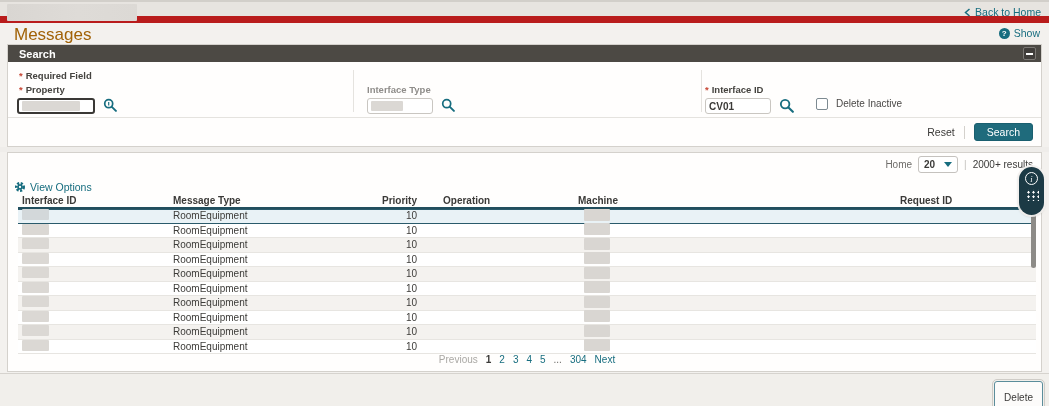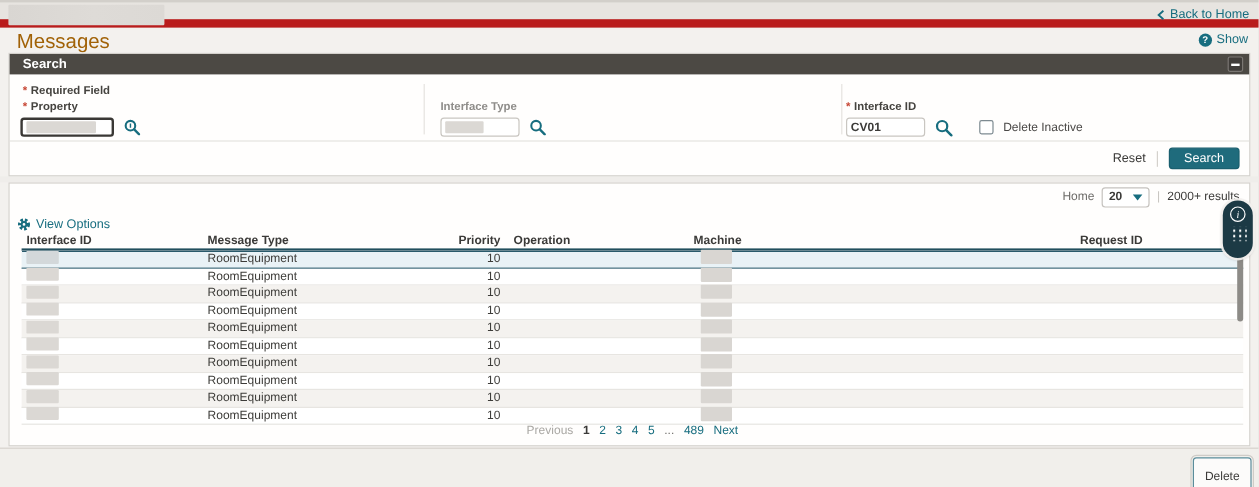--- a/index.html
+++ b/index.html
@@ -31,21 +31,21 @@
   .collapse-btn { margin-left:auto; width:13px; height:13px; background:#403d3a; border:1px solid #7a7773;
                border-radius:2px; display:flex; align-items:center; justify-content:center; cursor:pointer; }
   .collapse-btn .minus { width:7px; height:2px; background:#fff; }
 
   .search-body { position:relative; height:52px; }
   .req-note { position:absolute; left:11px; top:8px; font-size:9.5px; font-weight:bold; color:#45433f; }
   .star { color:#c74634; margin-right:3px; font-weight:bold; }
   .fgroup { position:absolute; top:22px; }
   .fgroup .flabel { font-size:9.5px; font-weight:bold; color:#45433f; margin-bottom:3px; }
   .fgroup .flabel.muted { color:#8f8d8a; font-weight:bold; }
-  .frow { display:flex; align-items:center; gap:8px; }
+  .frow { display:flex; align-items:flex-start; gap:8px; }
   .inp { height:16px; border:1px solid #c9c6c1; border-radius:3px; background:#fff;
          display:flex; align-items:center; padding:0 3px; font-size:10px; font-weight:bold; color:#3b3a38; }
   .inp.focused { border:2px solid #3a3835; }
   .redact { background:#dbd8d4; border-radius:1px; display:inline-block; }
   .col-div { position:absolute; top:8px; height:42px; width:1px; background:#e5e3df; }
 
   .search-foot { position:absolute; left:0; bottom:0; width:100%; height:29px; border-top:1px solid #e5e3df;
                  display:flex; align-items:center; justify-content:flex-end; padding-right:8px; gap:9px; }
   .link-plain { font-size:10.5px; color:#3b3a38; cursor:pointer; }
   .vdiv { width:1px; height:13px; background:#d4d1cc; }
@@ -64,21 +64,21 @@
   .view-options { position:absolute; top:28px; left:6px; display:flex; align-items:center; gap:4px;
                   color:#176d7f; font-size:10.5px; cursor:pointer; }
 
   
   .table { position:absolute; left:10px; top:40px; width:1018px; }
   .thead, .trow { display:grid; grid-template-columns:155px 165px 79px 161px 322px 1fr; align-items:center; }
   .thead { height:16px; border-bottom:2px solid #224e5d; font-size:10px; font-weight:bold; color:#3b3a38; }
   .td, .th { overflow:hidden; white-space:nowrap; }
   .c1 { padding-left:4px; }
   .c3 { text-align:right; }
-  .c4 { padding-left:11px; }
+  .c4 { padding-left:26px; }
   .c6 { text-align:right; padding-right:92px; }
   .trow { height:14.5px; font-size:10px; color:#3d3c39; border-bottom:1px solid #e7e5e1; background:#fff; }
   .trow.alt { background:#f4f2ef; }
   .trow.selected { background:#e9f2f6; border-bottom:1px solid #2a5a6b; box-shadow:inset 0 1px 0 #2a5a6b; }
   .trow .r1 { width:27px; height:11px; margin-left:0; background:#dbd8d4; }
   .trow .r5 { width:26px; height:12px; margin-left:6px; background:#d9d6d2; }
   .trow.selected .r1 { background:#d3d8da; }
 
   .pagination { position:absolute; left:10px; top:201px; width:1018px; display:flex; justify-content:center;
                 align-items:center; gap:8px; font-size:10px; }
@@ -312,21 +312,21 @@
     <div class="pagination">
       <span class="pg-prev">Previous</span>
       <span id="pages" style="display:flex;gap:8px">
           <span class="page current">1</span>
           <span class="page">2</span>
           <span class="page">3</span>
           <span class="page">4</span>
           <span class="page">5</span>
         </span>
       <span class="pg-ellipsis">...</span>
-      <span class="page">489</span>
+      <span class="page">304</span>
       <span class="pg-next">Next</span>
     </div>
 
     <div class="scroll-thumb"></div>
   </div>
 
   <div class="pill">
     <span class="info-ico">i</span>
     <span class="dots"></span>
   </div>

